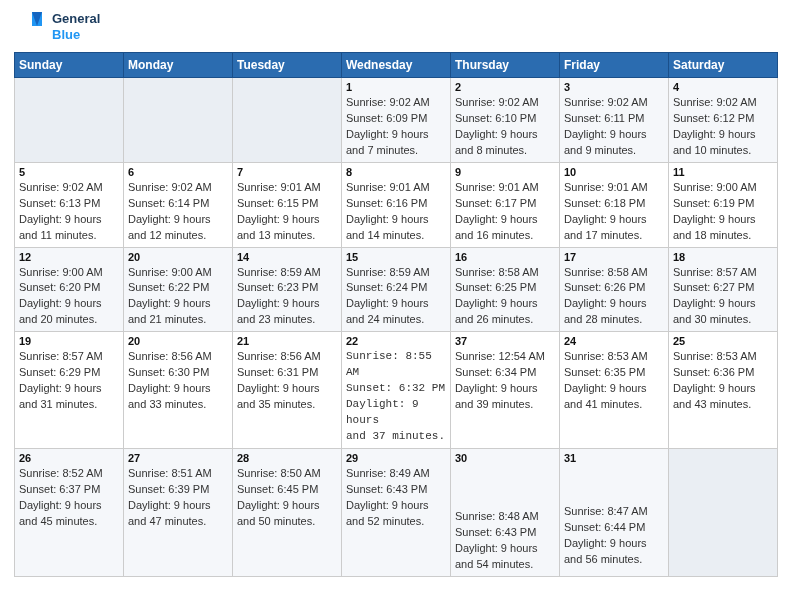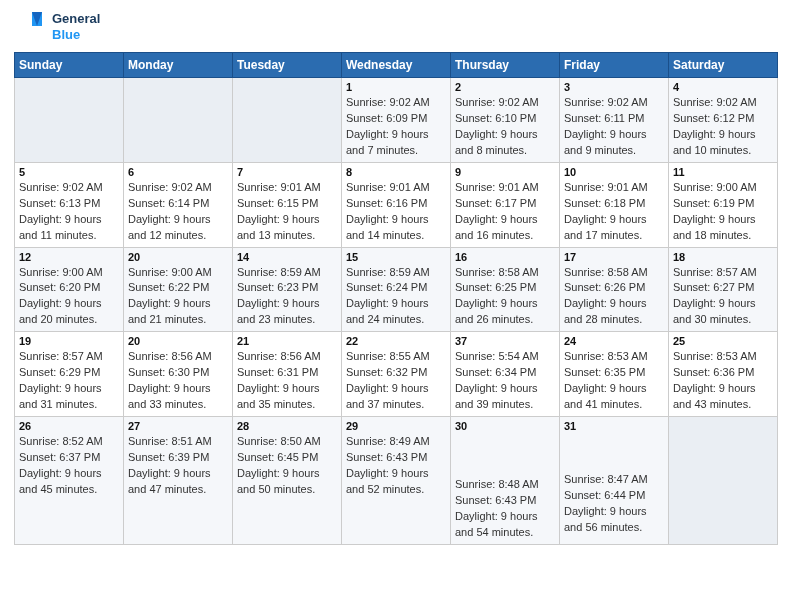--- a/index.html
+++ b/index.html
@@ -266,28 +266,28 @@
           </td>
           <td>
             <div class="day-num">21</div>
             <div class="day-detail" style="white-space: pre-line;">Sunrise: 8:56 AM
 Sunset: 6:31 PM
 Daylight: 9 hours
 and 35 minutes.</div>
           </td>
           <td>
             <div class="day-num">22</div>
-            <div class="day-detail" style="white-space: pre-line;">Sunrise: 8:55 AM
+            <div class="day-detail" style="white-space: pre-line; font-family: Liberation Mono, monospace;">Sunrise: 8:55 AM
 Sunset: 6:32 PM
 Daylight: 9 hours
 and 37 minutes.</div>
           </td>
           <td>
             <div class="day-num">37</div>
-            <div class="day-detail" style="white-space: pre-line;">Sunrise: 5:54 AM
+            <div class="day-detail" style="white-space: pre-line;">Sunrise: 12:54 AM
 Sunset: 6:34 PM
 Daylight: 9 hours
 and 39 minutes.</div>
           </td>
           <td>
             <div class="day-num">24</div>
             <div class="day-detail" style="white-space: pre-line;">Sunrise: 8:53 AM
 Sunset: 6:35 PM
 Daylight: 9 hours
 and 41 minutes.</div>

